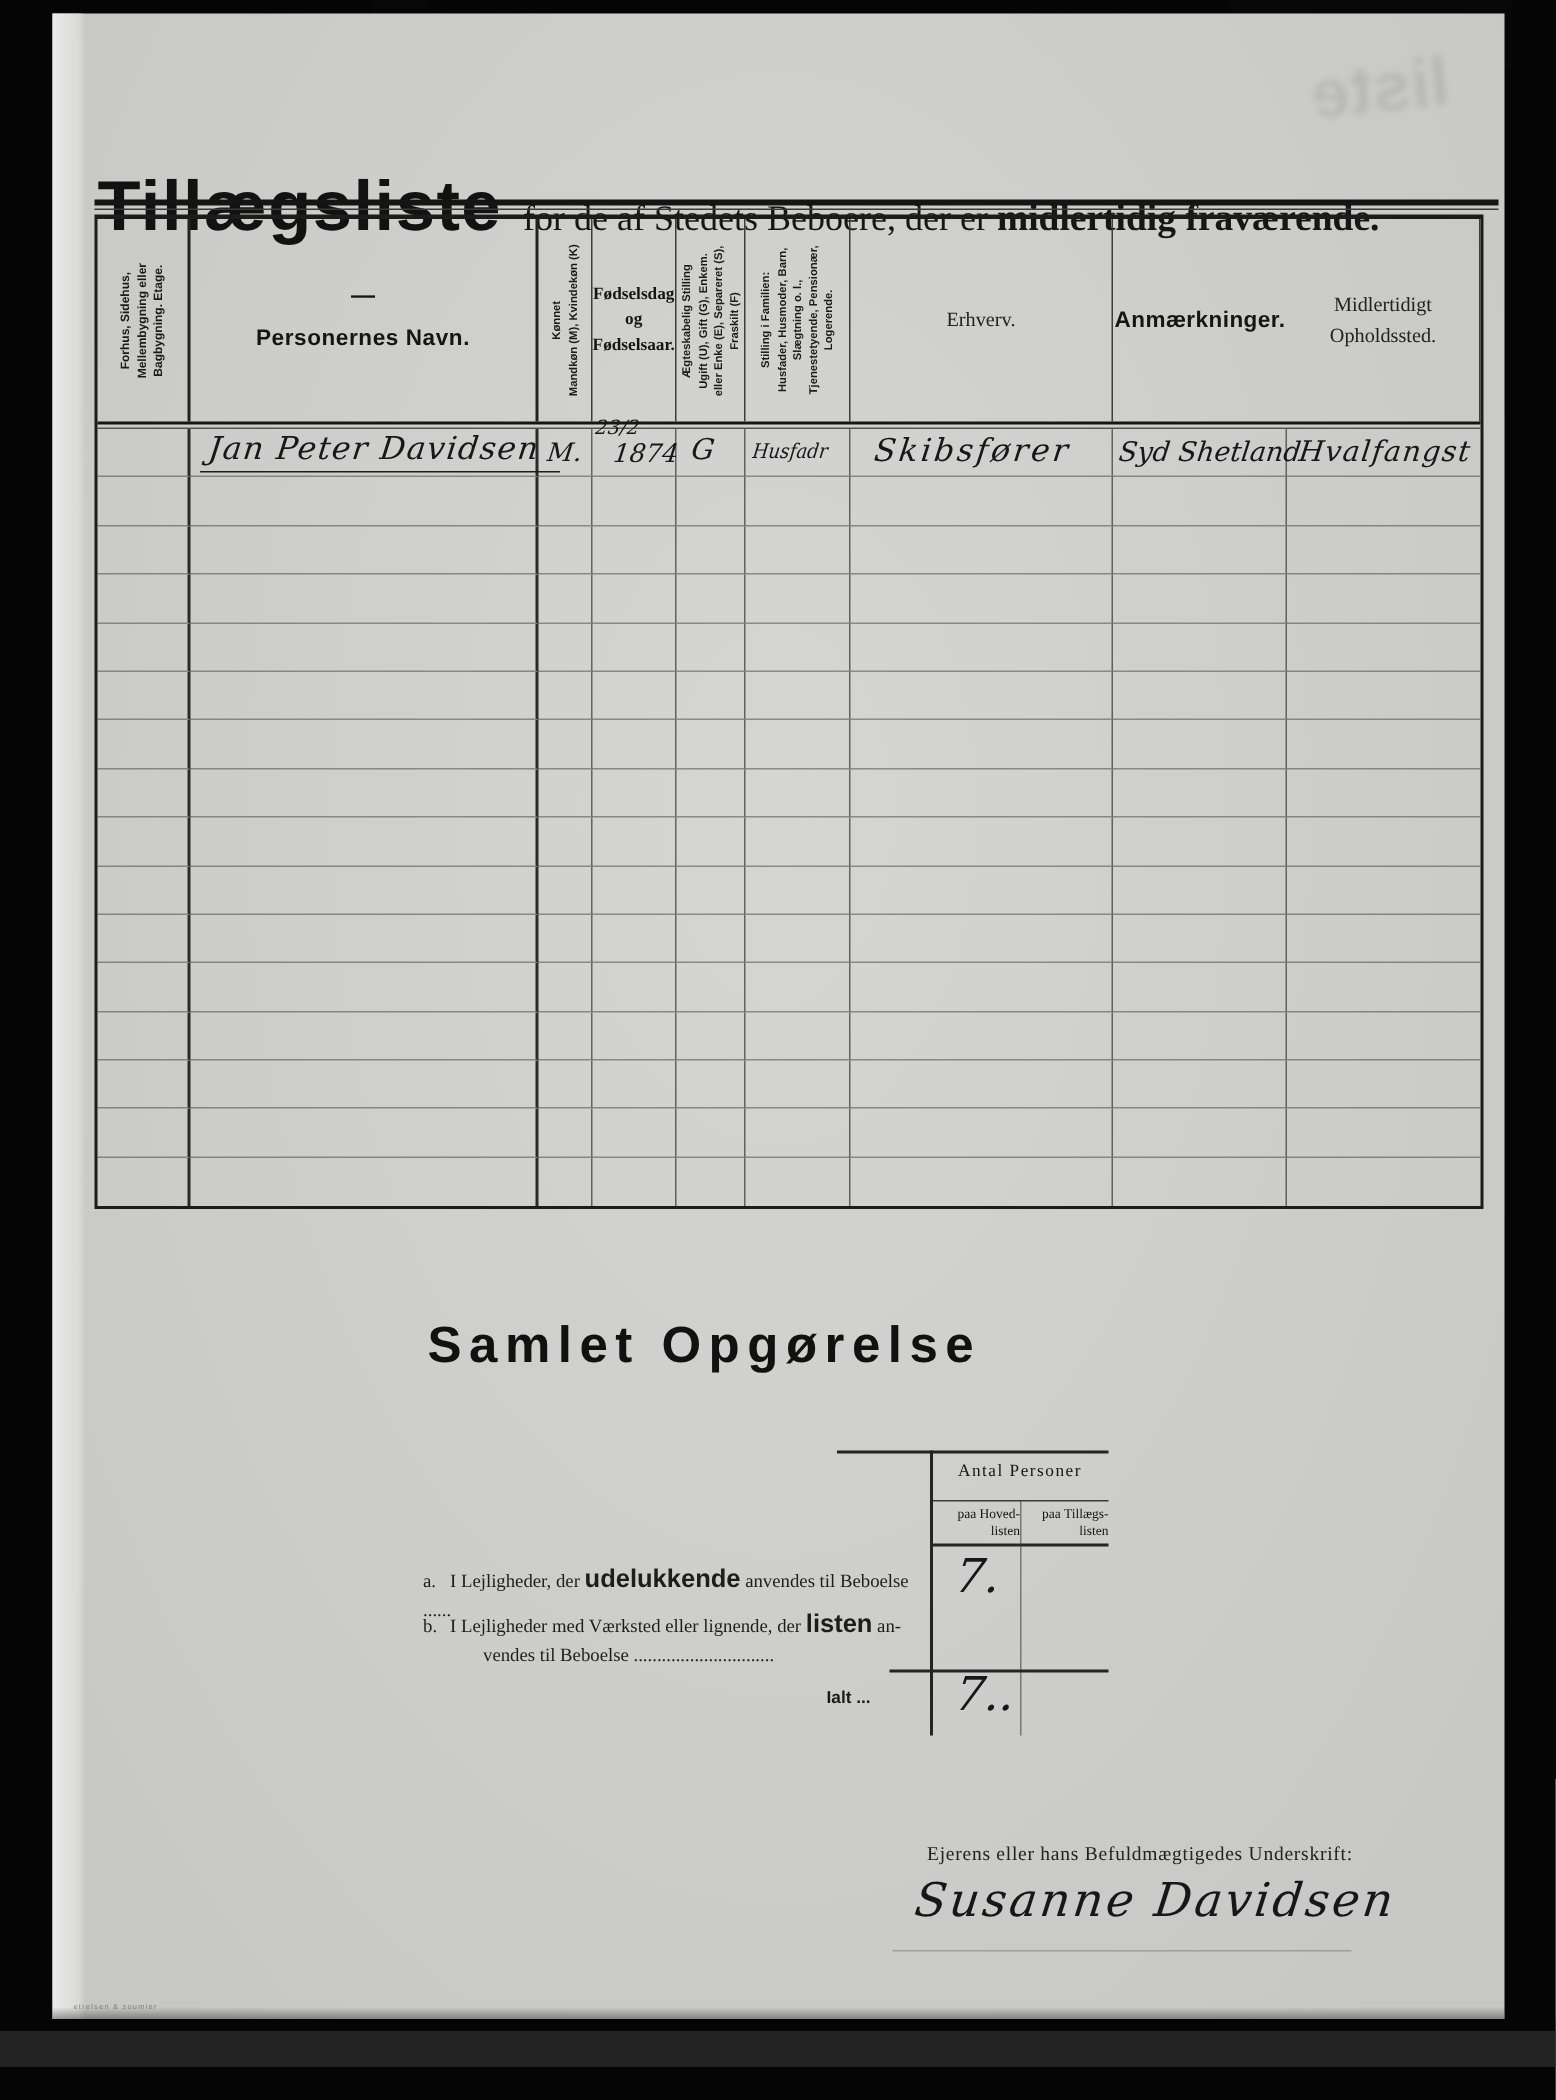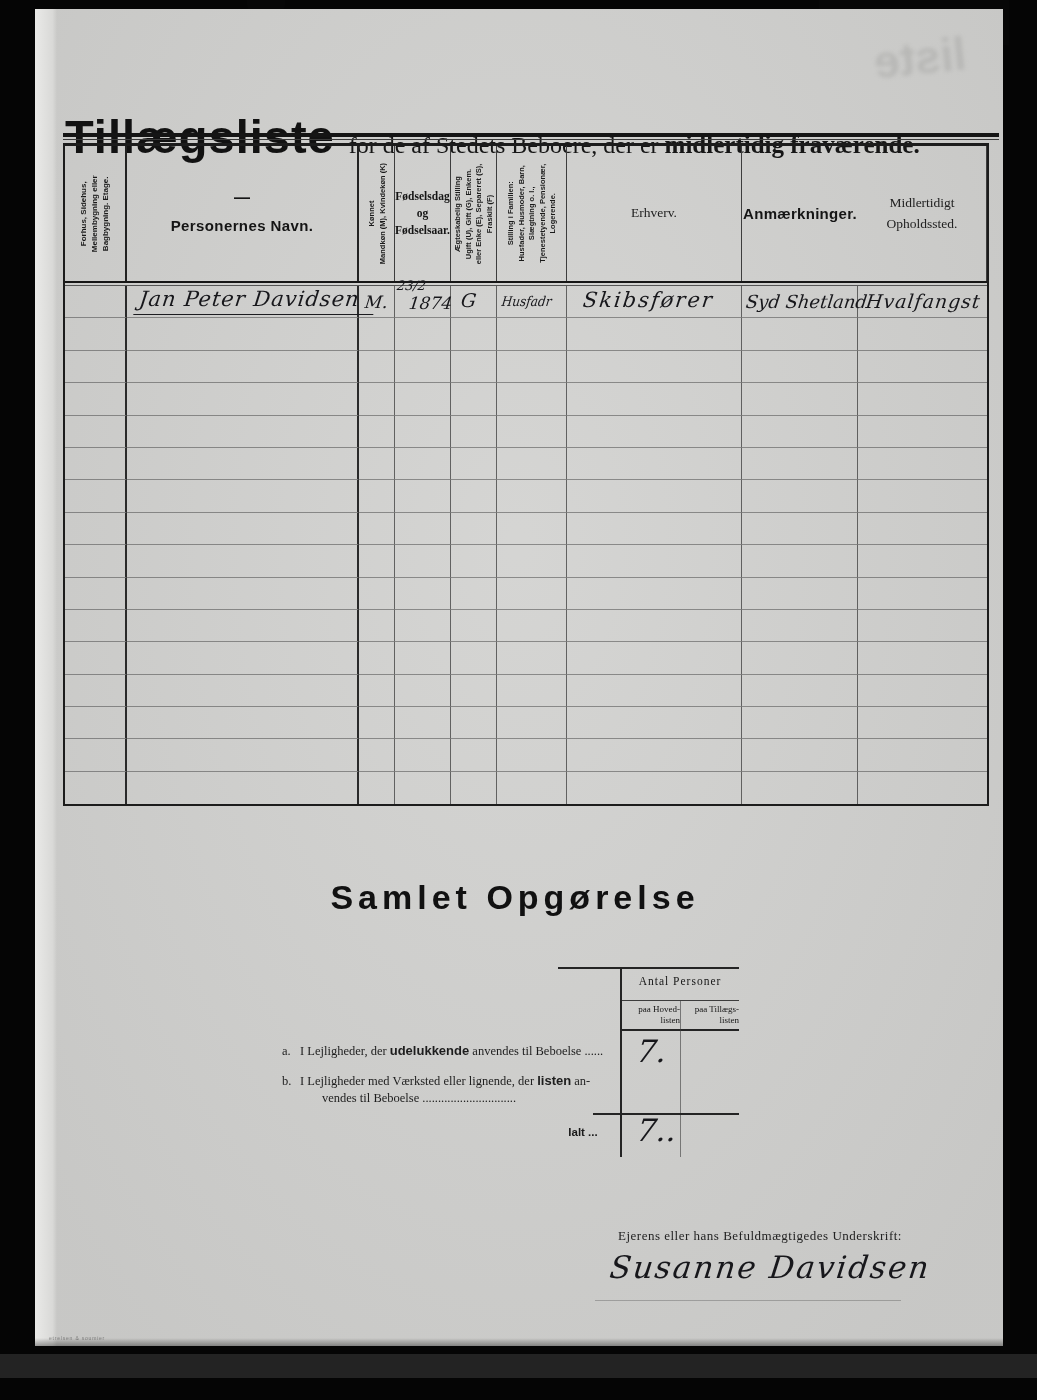--- a/index.html
+++ b/index.html
@@ -74,21 +74,21 @@
            padding:0 16px 3px 4px;border-bottom:1.5px solid #1c1c20;white-space:nowrap;}
   .hw-sex{position:absolute;left:6px;top:6px;font-size:17px;}
   .hw-bday{position:absolute;left:2px;top:-8px;font-size:13px;}
   .hw-byear{position:absolute;left:14px;top:7px;font-size:17px;}
   .hw-marital{position:absolute;left:10px;top:3px;font-size:19px;}
   .hw-family{position:absolute;left:2px;top:7px;font-size:13.5px;transform:skewX(-7deg) scaleX(.9);white-space:nowrap;}
   .hw-occ{position:absolute;left:16px;top:2px;font-size:21px;letter-spacing:2px;white-space:nowrap;}
   .hw-stay{position:absolute;left:4px;top:5px;font-size:18px;white-space:nowrap;}
   .hw-rem{position:absolute;left:8px;top:4px;font-size:19px;letter-spacing:1px;white-space:nowrap;}
   
-  .sum-title{position:absolute;left:250px;top:871px;width:460px;text-align:center;
+  .sum-title{position:absolute;left:250px;top:871px;width:460px;text-align:left;
     font:700 34px/1 "Liberation Sans",sans-serif;letter-spacing:5px;color:#111;}
   .sum-sub{position:absolute;left:250px;top:914px;width:460px;text-align:center;
     font:400 21px "Liberation Serif",serif;}
   .ln{position:absolute;background:#242424;}
   .ln-thin{background:rgba(60,60,60,.6);}
   .sum-top{left:523px;top:958px;width:181px;height:2px;}
   .sum-underhdr{left:586px;top:991px;width:118px;height:1px;background:#3c3c3c;}
   .sum-heavy{left:586px;top:1020px;width:118px;height:2px;}
   .sum-vmain{left:585px;top:958px;width:2px;height:190px;}
   .sum-vdiv{left:645px;top:991px;width:1px;height:157px;}
@@ -96,25 +96,25 @@
   .antal{position:absolute;left:586px;top:966px;width:118px;text-align:center;
     font:400 11.5px "Liberation Serif",serif;letter-spacing:1px;}
   .subcol{position:absolute;top:995px;width:58px;text-align:right;
     font:400 9px/1.25 "Liberation Serif",serif;}
   .subcol-main{left:587px;}
   .subcol-suppl{left:646px;}
   .rowline{position:absolute;left:247px;width:332px;font:400 12.5px/1.35 "Liberation Serif",serif;color:#1d1d1d;}
   .row-a{top:1033px;}
   .row-b{top:1063px;}
   .rowline .lbl{display:inline-block;width:18px;}
-  .rowline b{font-family:"Liberation Sans",sans-serif;font-size:13px;}
+  .rowline b{font-family:"Liberation Sans",sans-serif;font-size:17px;}
   .row-b-l2{display:block;padding-left:40px;}
   .val-a{position:absolute;left:602px;top:1024px;font-size:31px;}
   .val-total{position:absolute;left:602px;top:1103px;font-size:31px;}
-  .ialt{position:absolute;left:516px;top:1117px;width:64px;text-align:center;
+  .ialt{position:absolute;left:516px;top:1117px;width:64px;text-align:left;
     font:700 11.5px "Liberation Sans",sans-serif;color:#1a1a1a;}
   
   .sig-label{position:absolute;left:583px;top:1219px;font:400 13px "Liberation Serif",serif;
     letter-spacing:.5px;color:#222;}
   .sig{position:absolute;left:575px;top:1240px;font-size:31px;letter-spacing:2px;white-space:nowrap;}
   .sig-line{position:absolute;left:560px;top:1291px;width:306px;height:1px;background:rgba(0,0,0,.22);}
   .pmark{position:absolute;left:14px;top:1326px;font:400 5px "Liberation Sans",sans-serif;
     letter-spacing:.8px;color:rgba(30,30,30,.45);filter:blur(.3px);}
 </style>
 </head>

